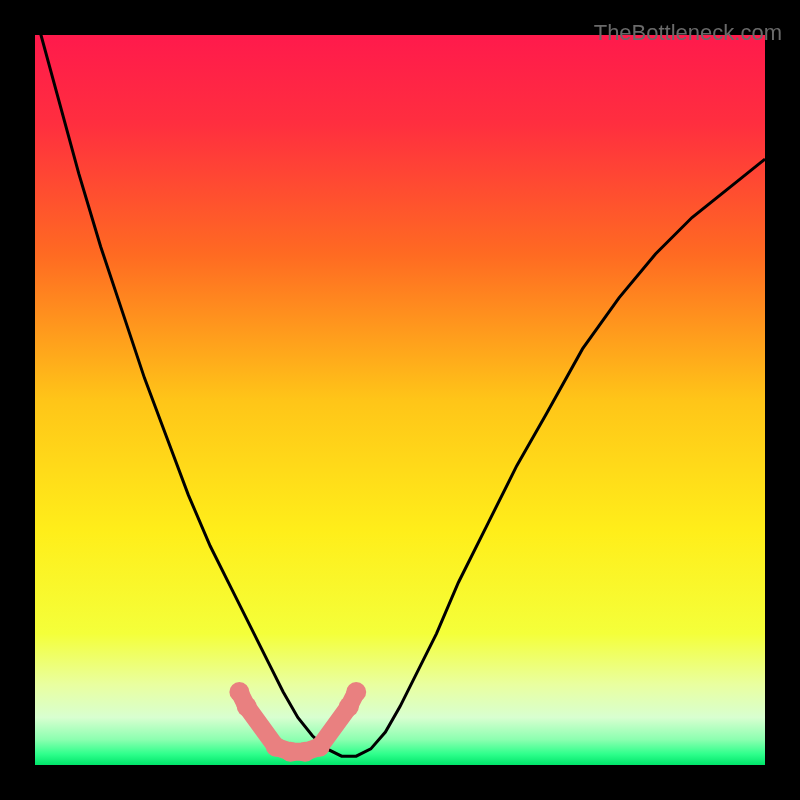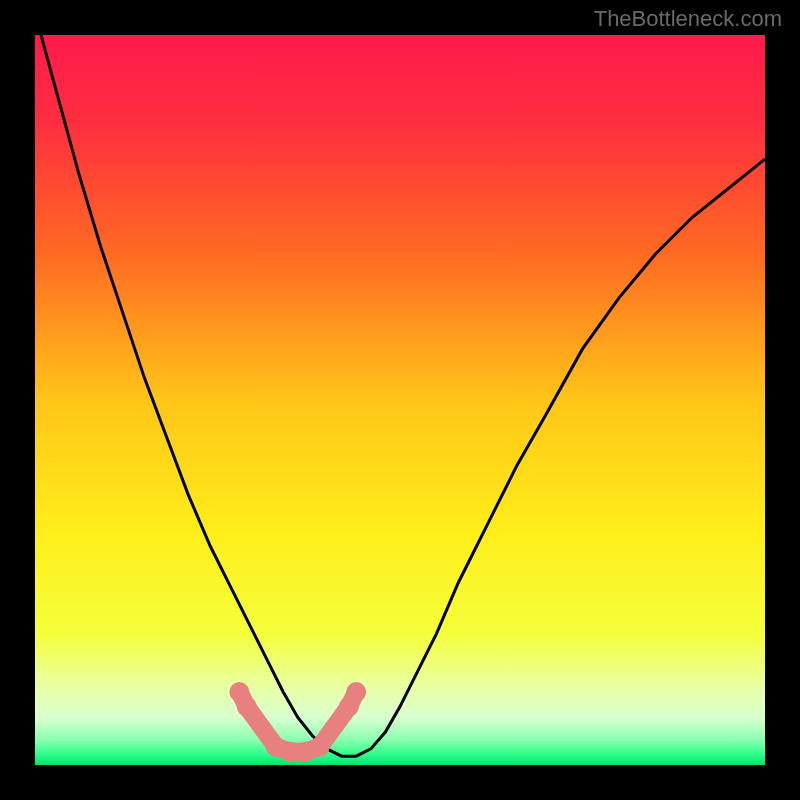--- a/index.html
+++ b/index.html
@@ -6,21 +6,21 @@
     margin: 0;
     padding: 0;
     width: 800px;
     height: 800px;
     background: #000;
     position: relative;
     font-family: Arial, sans-serif;
   }
   .watermark {
     position: absolute;
-    top: 6px;
+    top: 20px;
     right: 18px;
     font-size: 22px;
     color: #6a6a6a;
     font-weight: 400;
     z-index: 10;
   }
   .plot-area {
     position: absolute;
     left: 35px;
     top: 35px;

